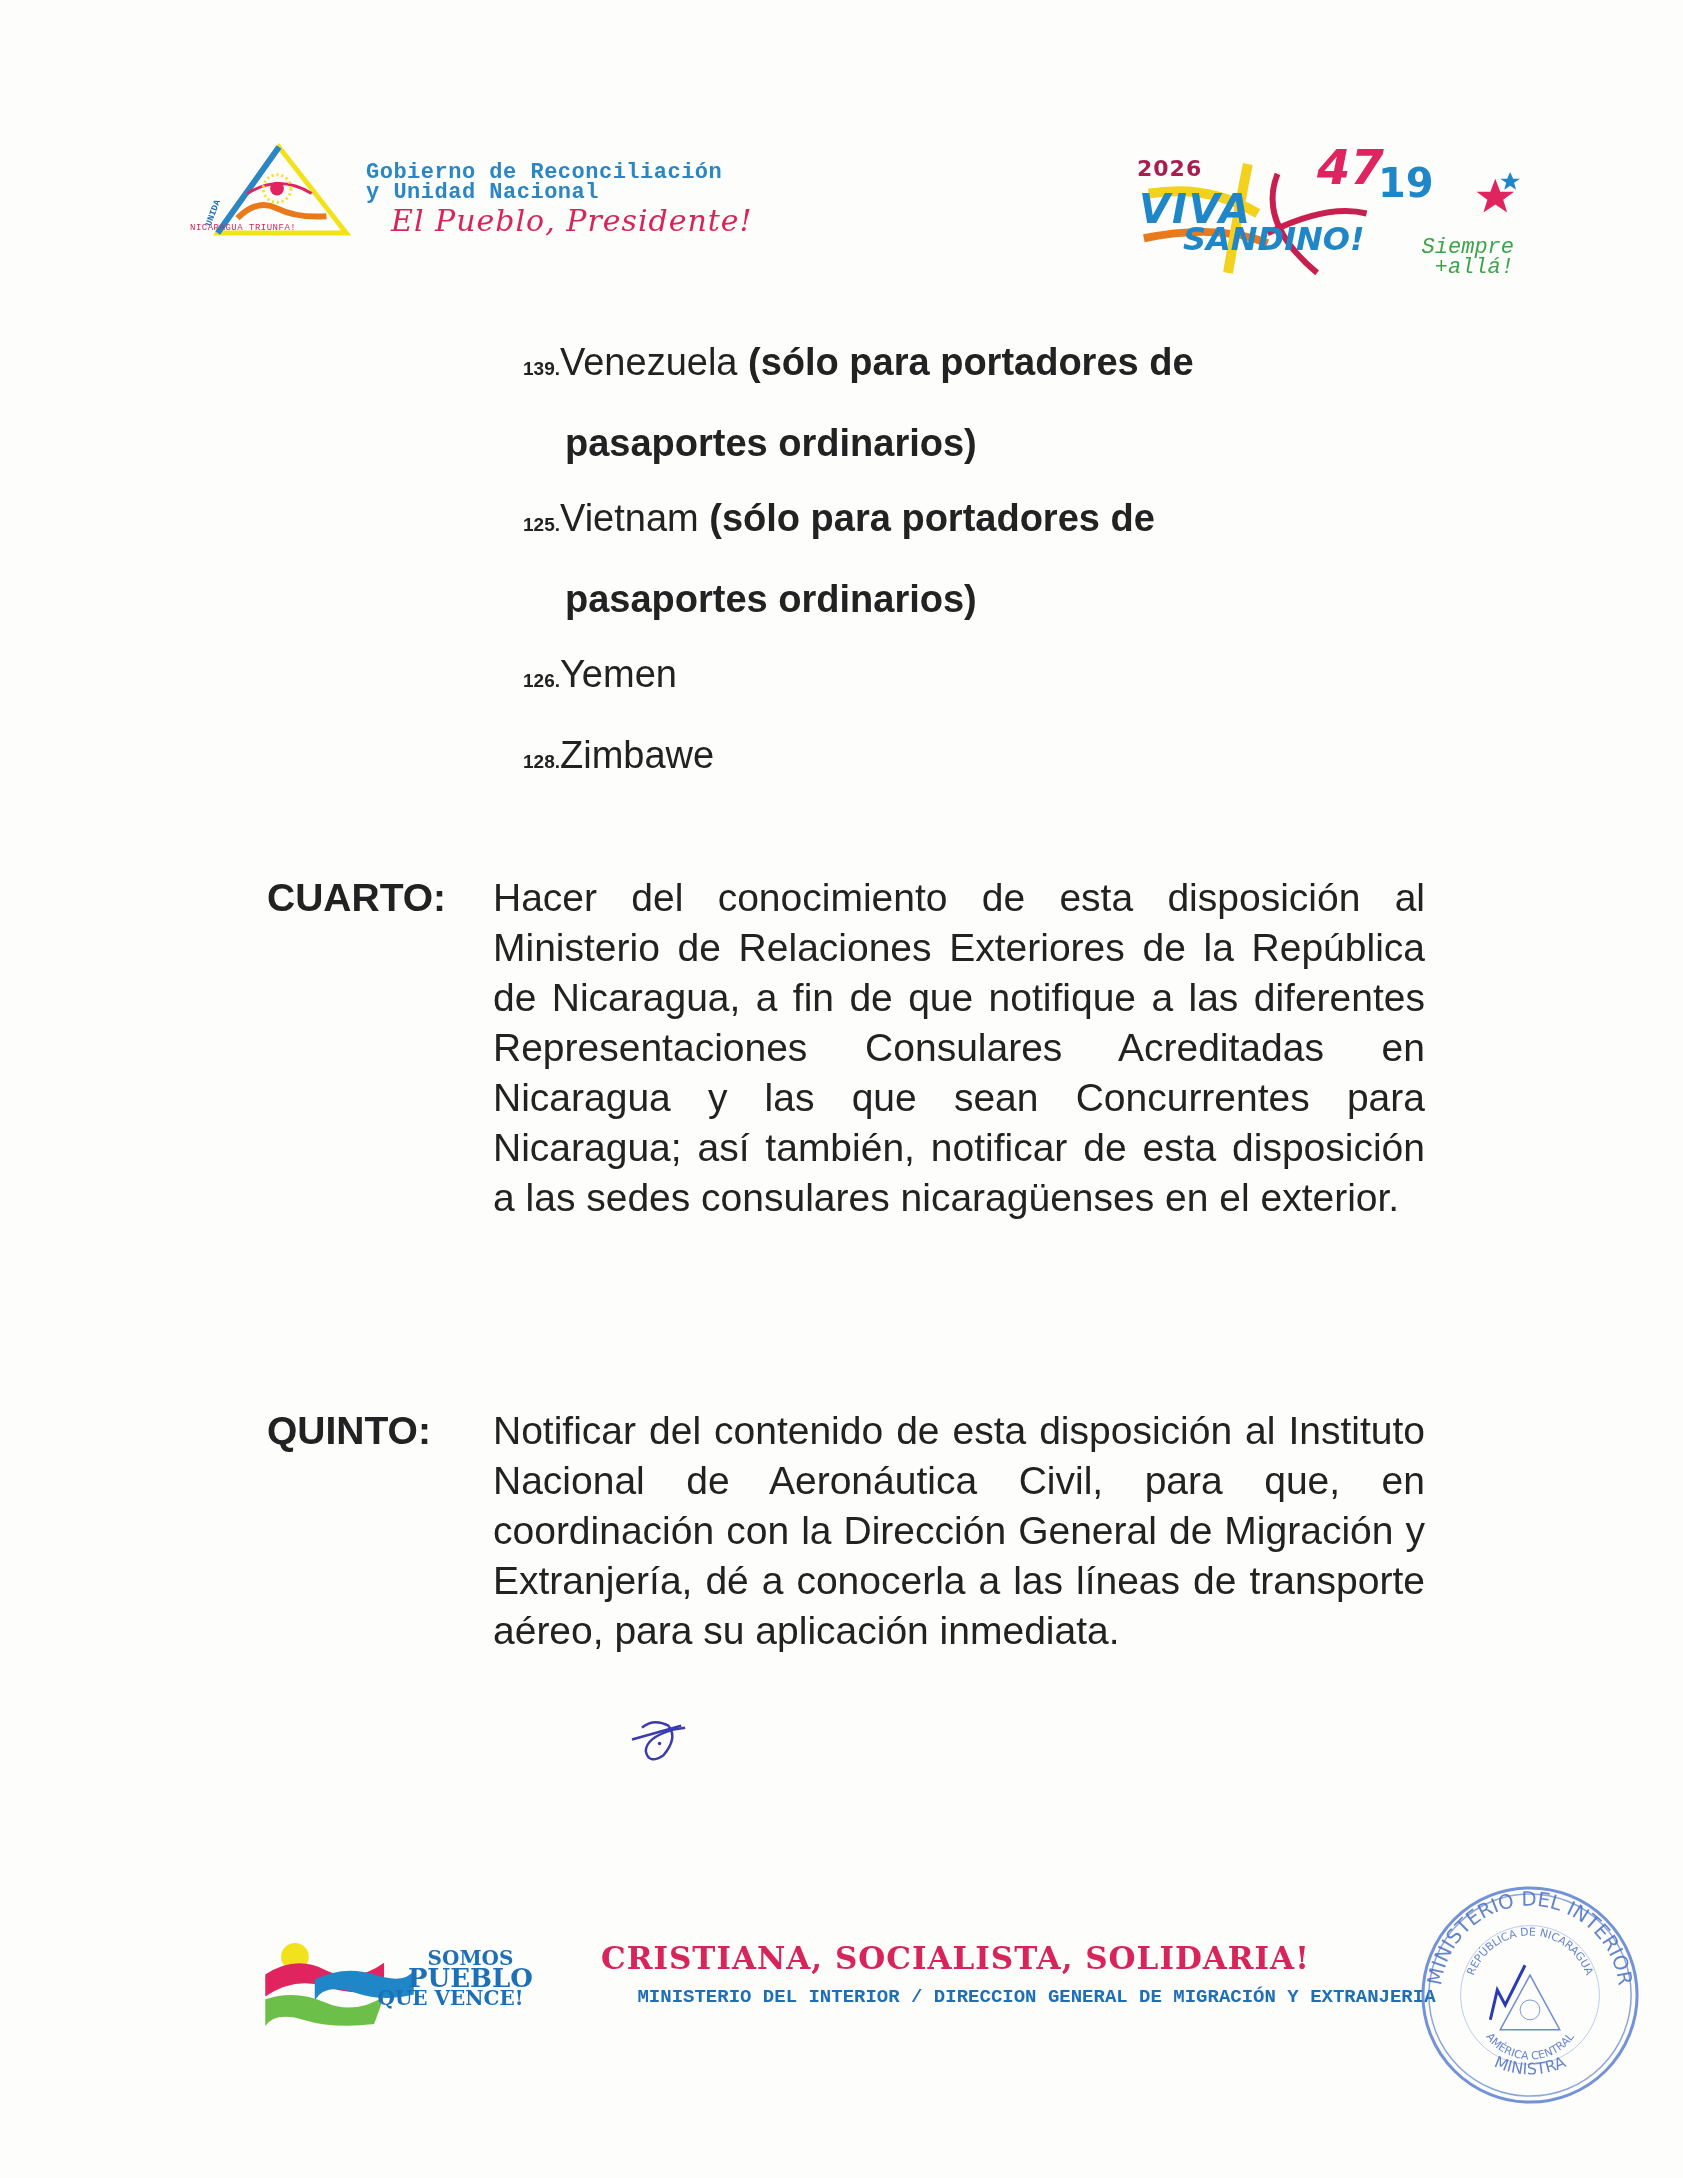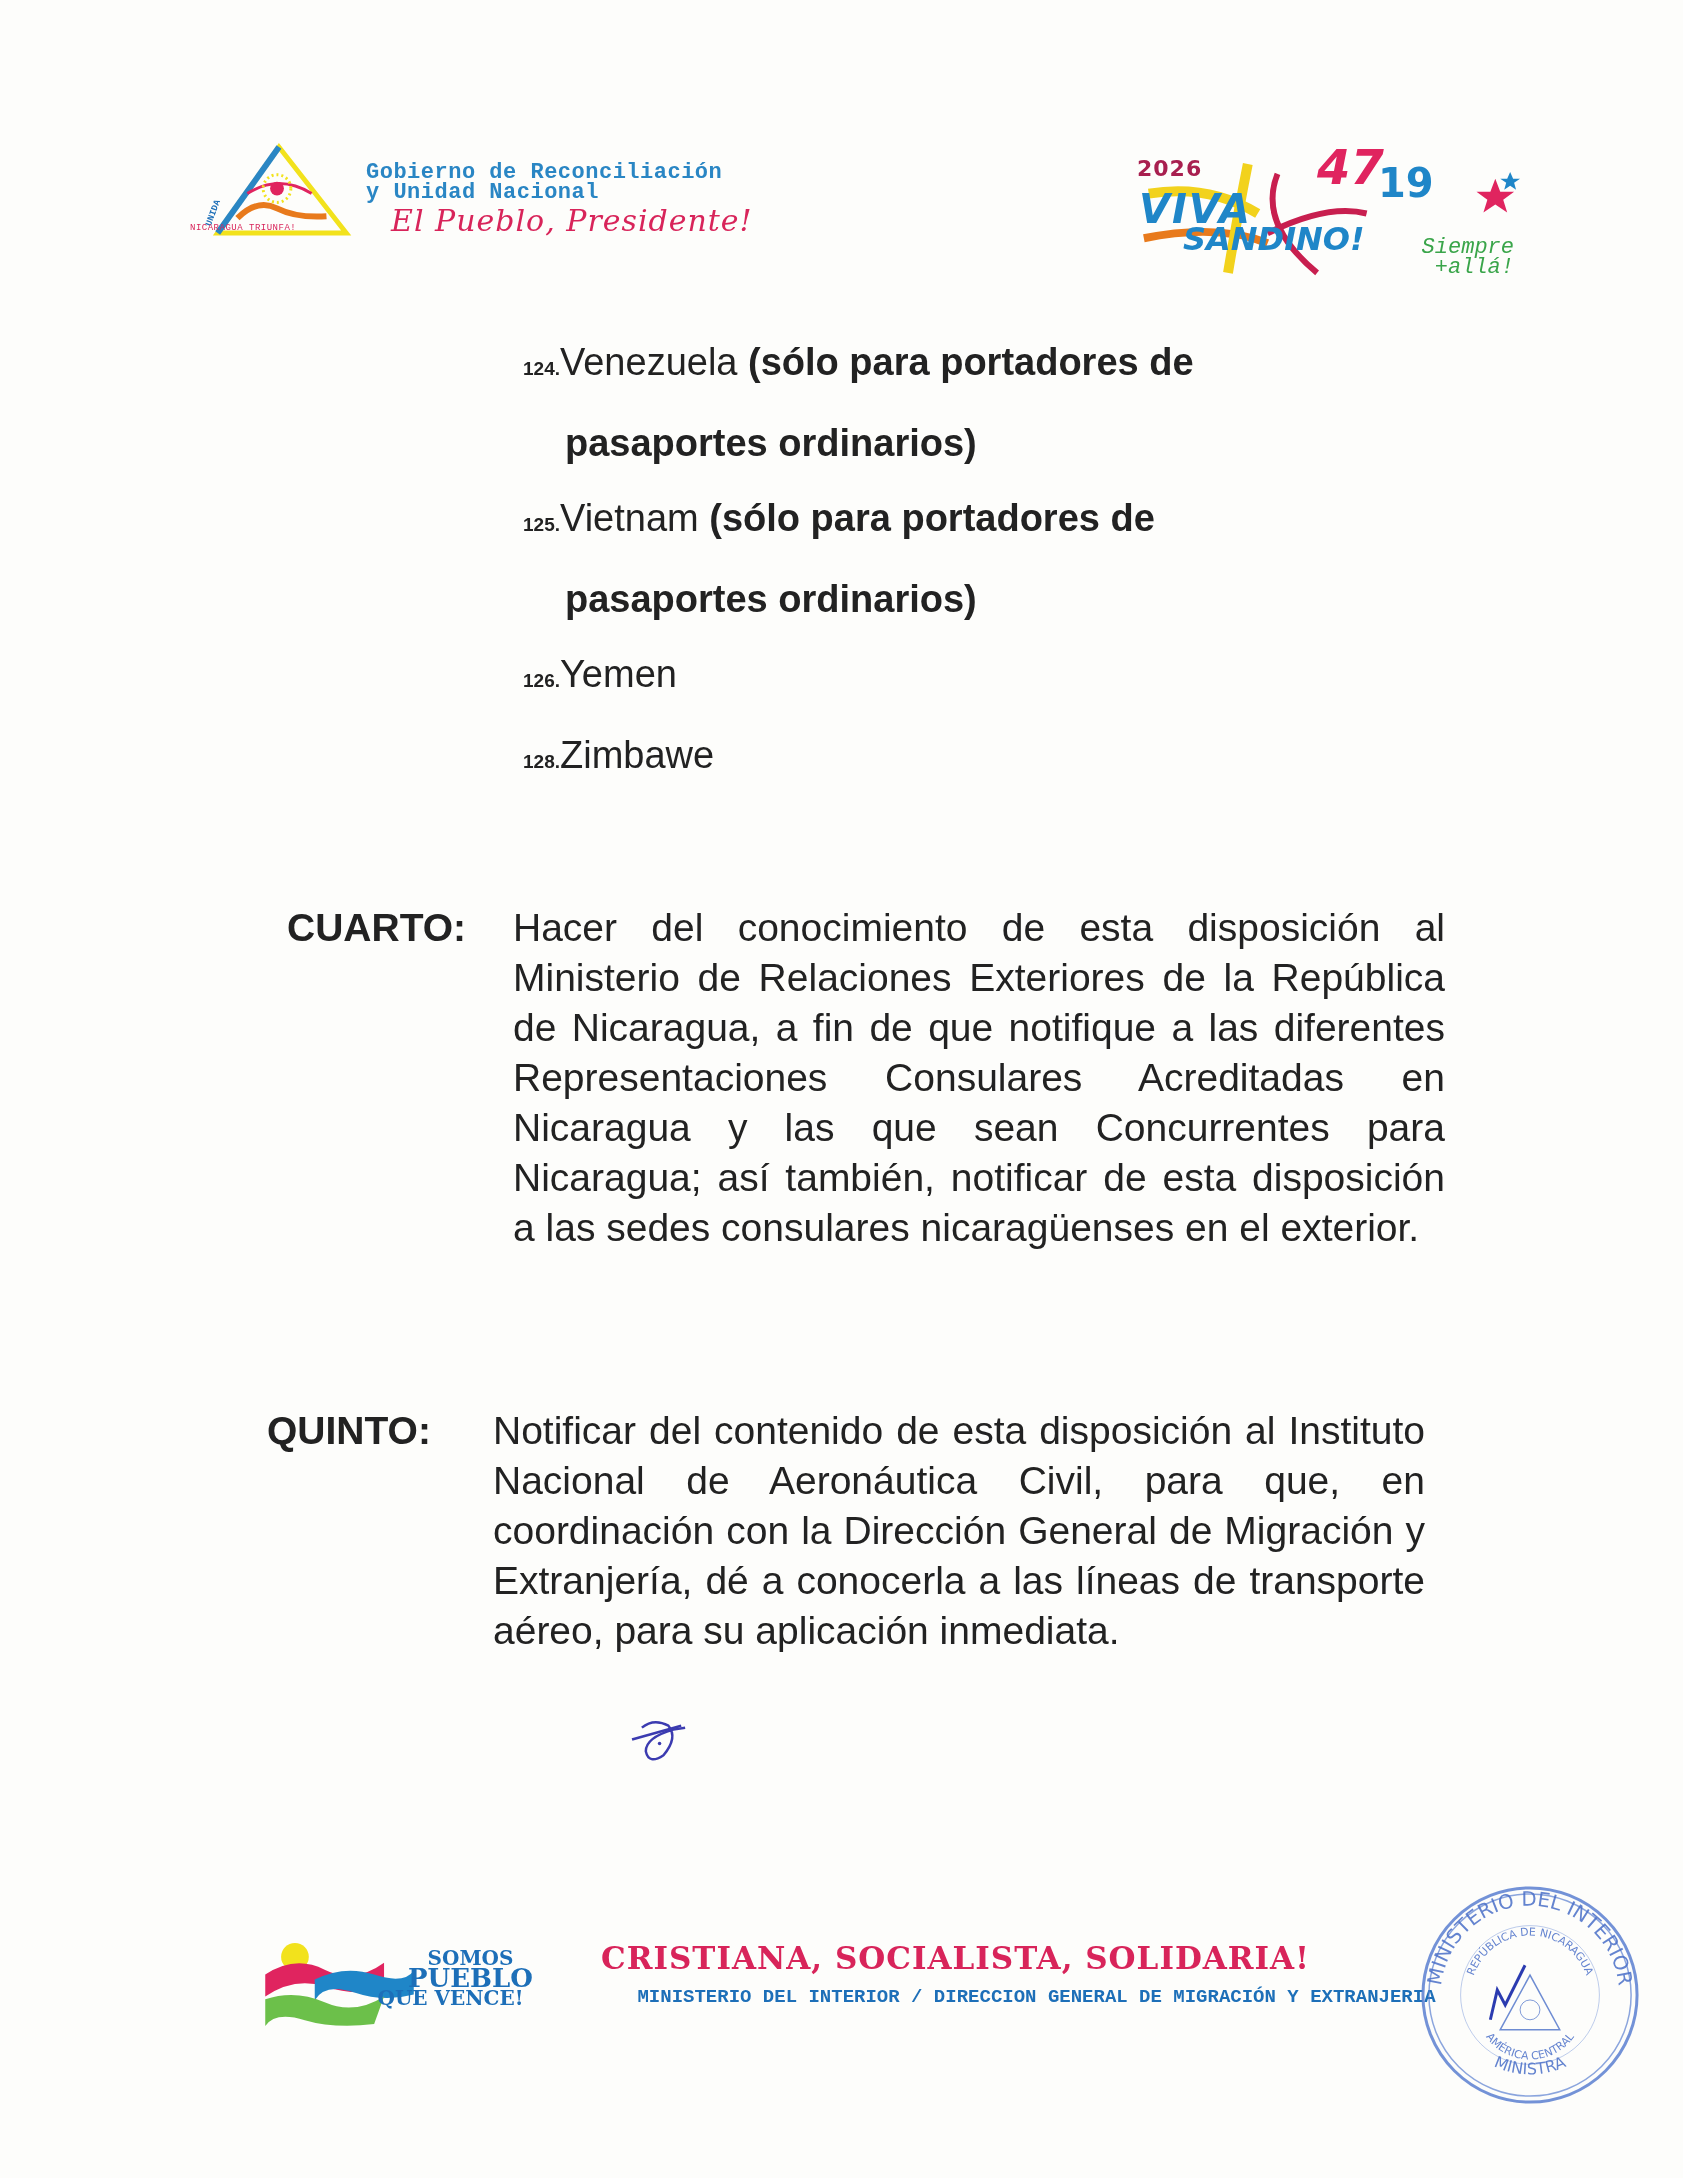--- a/index.html
+++ b/index.html
@@ -71,21 +71,21 @@
   .clause { left: 267px; width: 1158px; }
   .clause .label {
     position: absolute; left: 0; top: 0;
     font-weight: bold; font-size: 39px; line-height: 50px;
   }
   .clause .body {
     margin-left: 226px;
     font-size: 39px; line-height: 50px;
     text-align: justify; text-align-last: left;
   }
-  .cuarto { top: 903px; margin-left: 20px; }
+  .cuarto { top: 873px; }
   .quinto { top: 1406px; }
 
   .initials { left: 624px; top: 1708px; width: 79px; height: 59px; }
 
   
   .somos-logo { left: 265px; top: 1935px; width: 277px; height: 99px; }
   .somos-text {
     left: 406px; top: 1948px; text-align: center; width: 129px;
     font-family: "DejaVu Serif", serif; font-weight: bold; color: #1d6fb8;
     font-size: 20px; line-height: 20px;
@@ -140,21 +140,21 @@
 <div class="abs viva-19">19</div>
 <div class="abs viva-line1">VIVA</div>
 <div class="abs viva-line2">SANDINO!</div>
 <div class="abs viva-siempre">
   <div>Siempre</div>
   <div>+allá!</div>
 </div>
 
 <div class="abs list">
   <div class="li">
-    <span class="num">124.</span><span>Venezuela</span><span class="note"> (sólo para portadores de</span>
+    <span class="num">139.</span><span>Venezuela</span><span class="note"> (sólo para portadores de</span>
     <span class="cont">pasaportes ordinarios)</span>
   </div>
   <div class="li">
     <span class="num">125.</span><span>Vietnam</span><span class="note"> (sólo para portadores de</span>
     <span class="cont">pasaportes ordinarios)</span>
   </div>
   <div class="li">
     <span class="num">126.</span><span>Yemen</span>
   </div>
   <div class="li">

